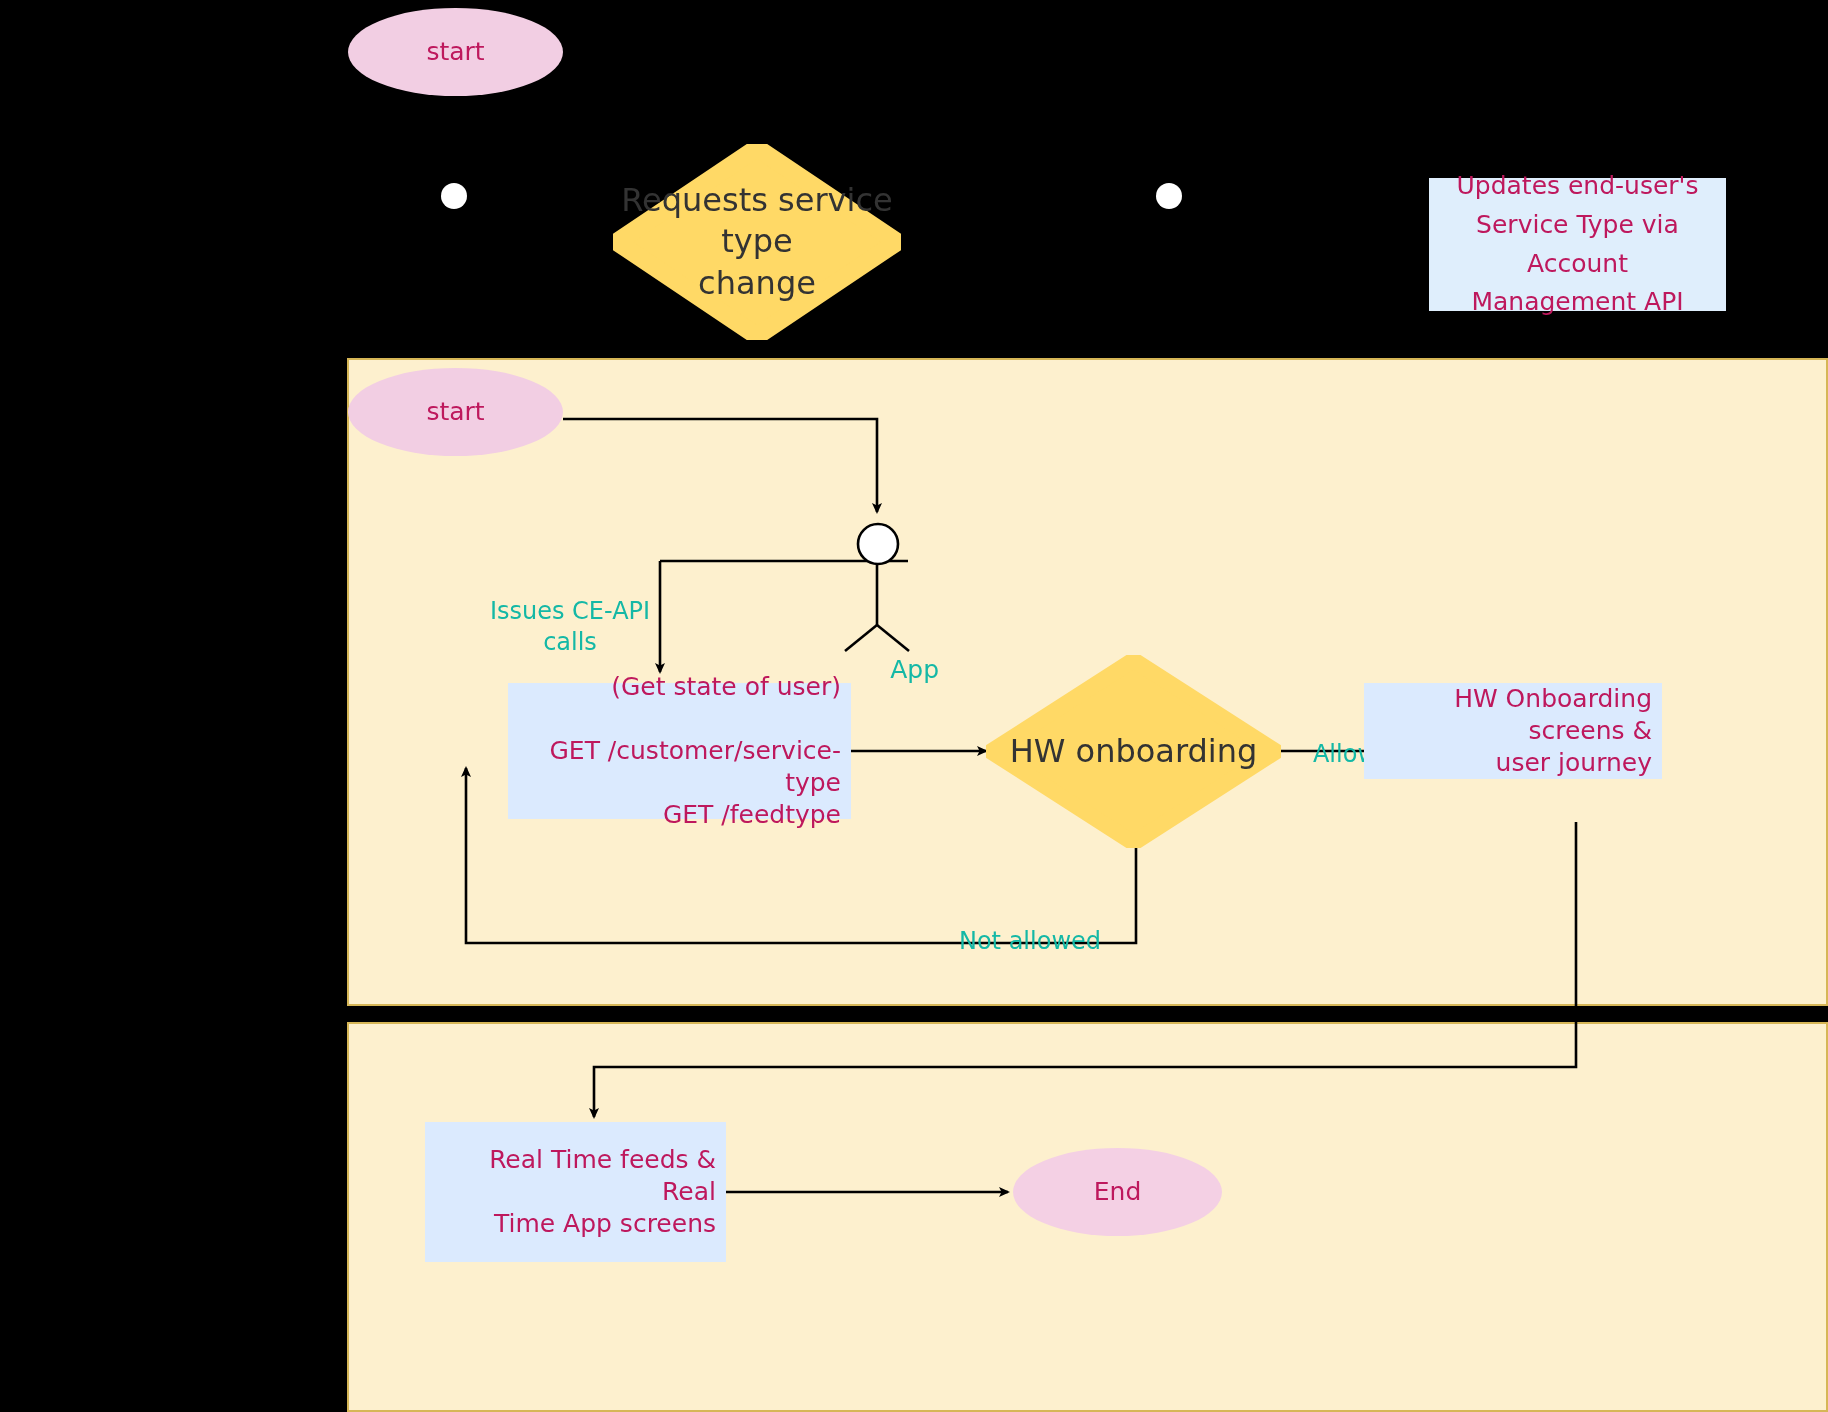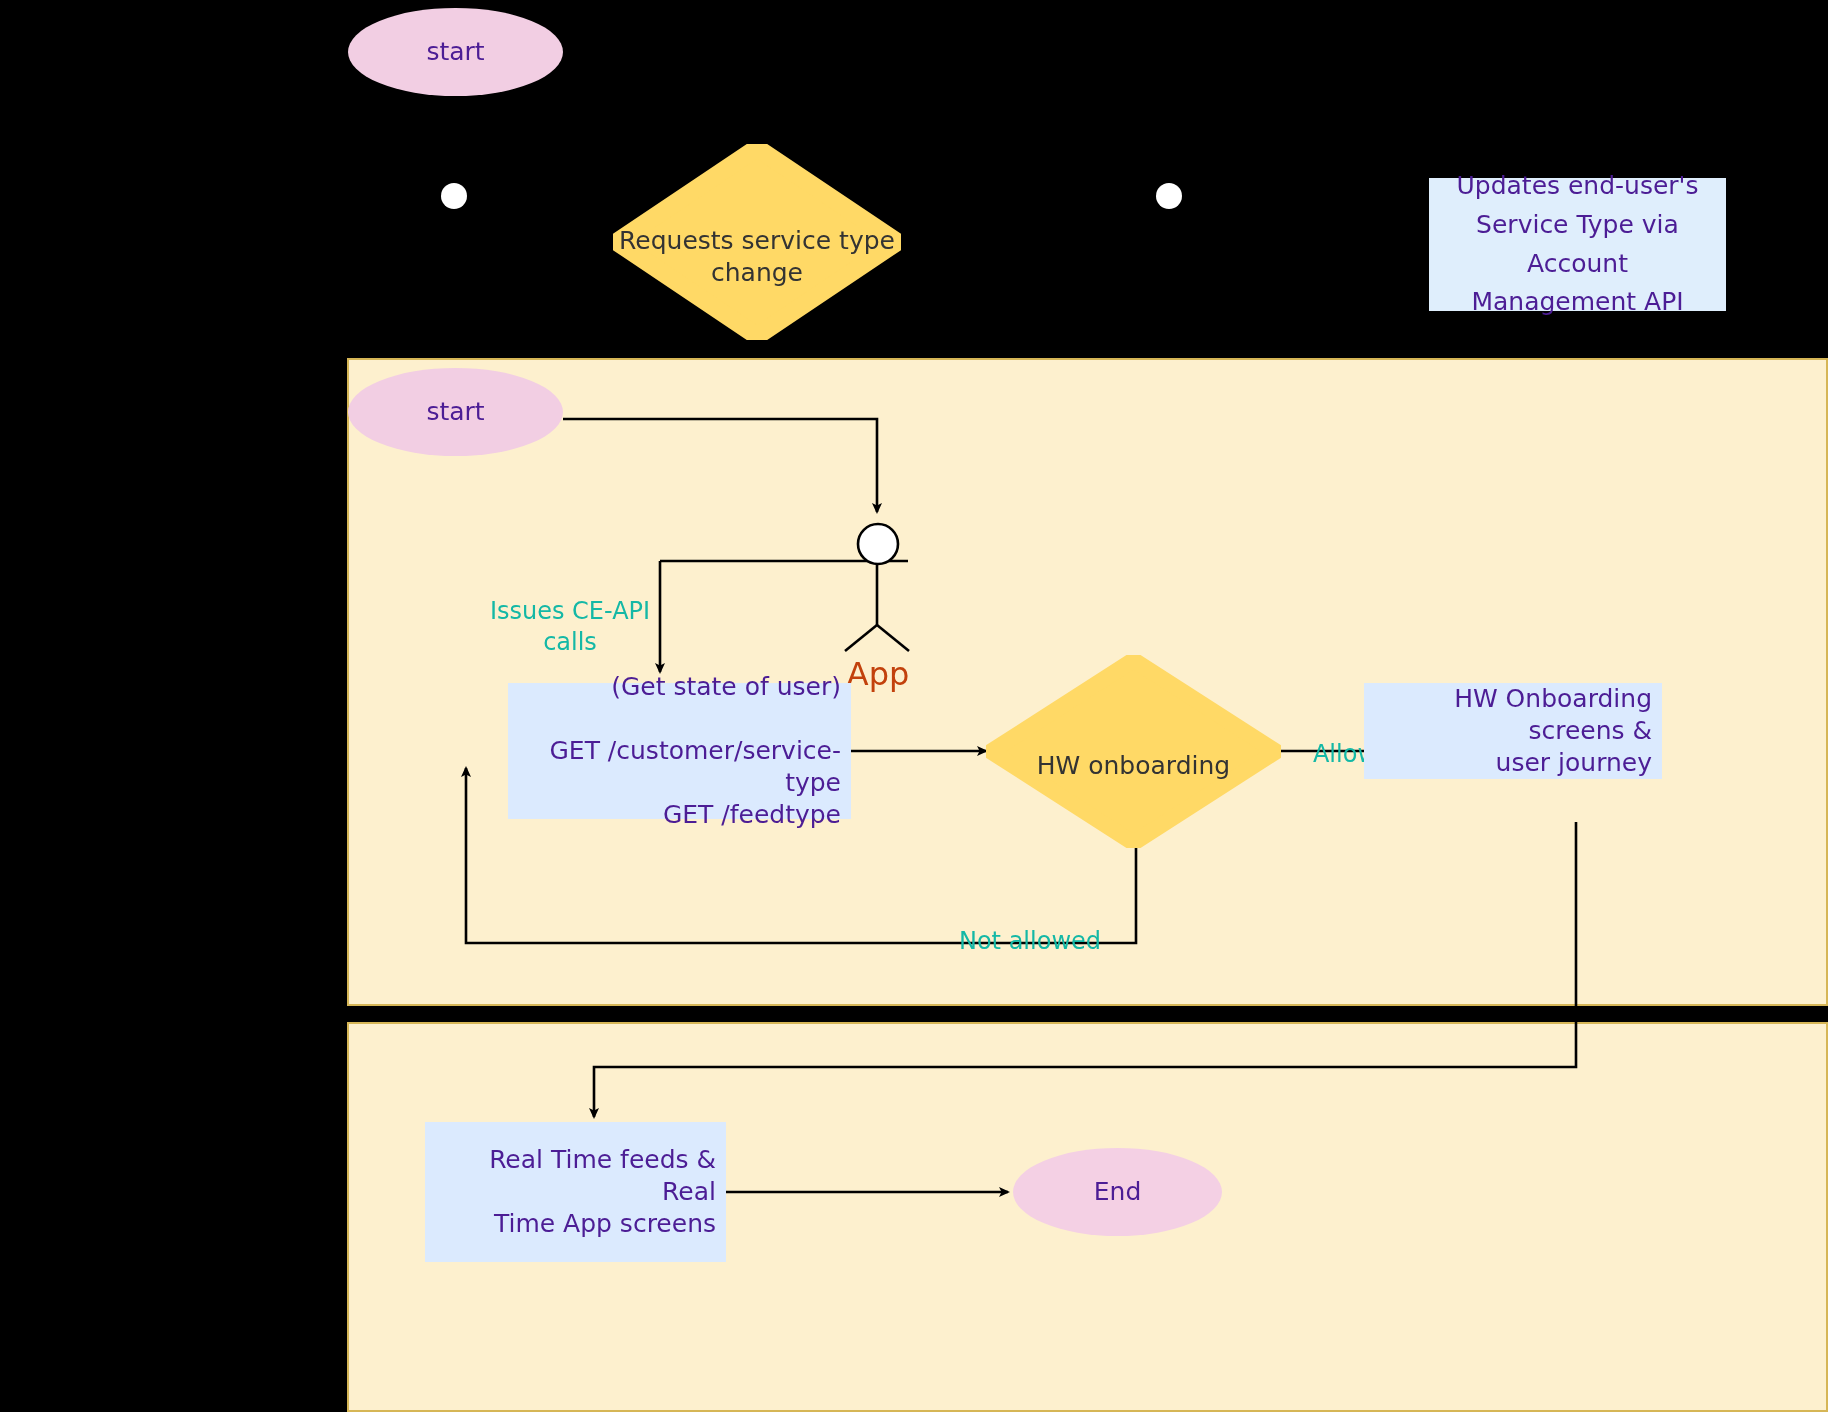--- a/index.html
+++ b/index.html
@@ -23,21 +23,21 @@
     border: 2px solid #d6b656;
     box-sizing: border-box;
   }
   .shape {
     position: absolute;
     box-sizing: border-box;
     display: flex;
     align-items: center;
     justify-content: center;
     text-align: center;
-    color: #4c1d95;
+    color: #be185d;
     line-height: 1.28;
   }
   .ellipse {
     background: #f2cee3;
     border-radius: 50%;
     font-size: 25px;
   }
   .ellipse-plain {
     background: #f4d0e4;
     border-radius: 50%;
@@ -59,28 +59,28 @@
     position: absolute;
   }
   .diamond-wrap svg {
     position: absolute;
     left: 0;
     top: 0;
   }
   .diamond-label {
     position: absolute;
     left: 0;
-    top: 15px;
+    top: 0;
     width: 100%;
     height: 100%;
     display: flex;
     align-items: center;
     justify-content: center;
     text-align: center;
-    font-size: 25px;
+    font-size: 32px;
     color: #333333;
     line-height: 1.3;
     pointer-events: none;
   }
   .dot {
     position: absolute;
     background: #ffffff;
     border-radius: 50%;
   }
   .edge-label {
@@ -94,23 +94,23 @@
   #edges {
     position: absolute;
     left: 0;
     top: 0;
     width: 1828px;
     height: 1412px;
     pointer-events: none;
   }
   .actor-label {
     position: absolute;
-    font-size: 32px;
-    color: #c2410c;
-    text-align: center;
+    font-size: 25px;
+    color: #14b8a6;
+    text-align: right;
   }
   .pl { white-space: pre-line; }
 </style>
 </head>
 <body>
 
 <div id="canvas">
 
   <div class="shape ellipse" style="left:348px; top:8px; width:215px; height:88px;">
     <span>start</span>

